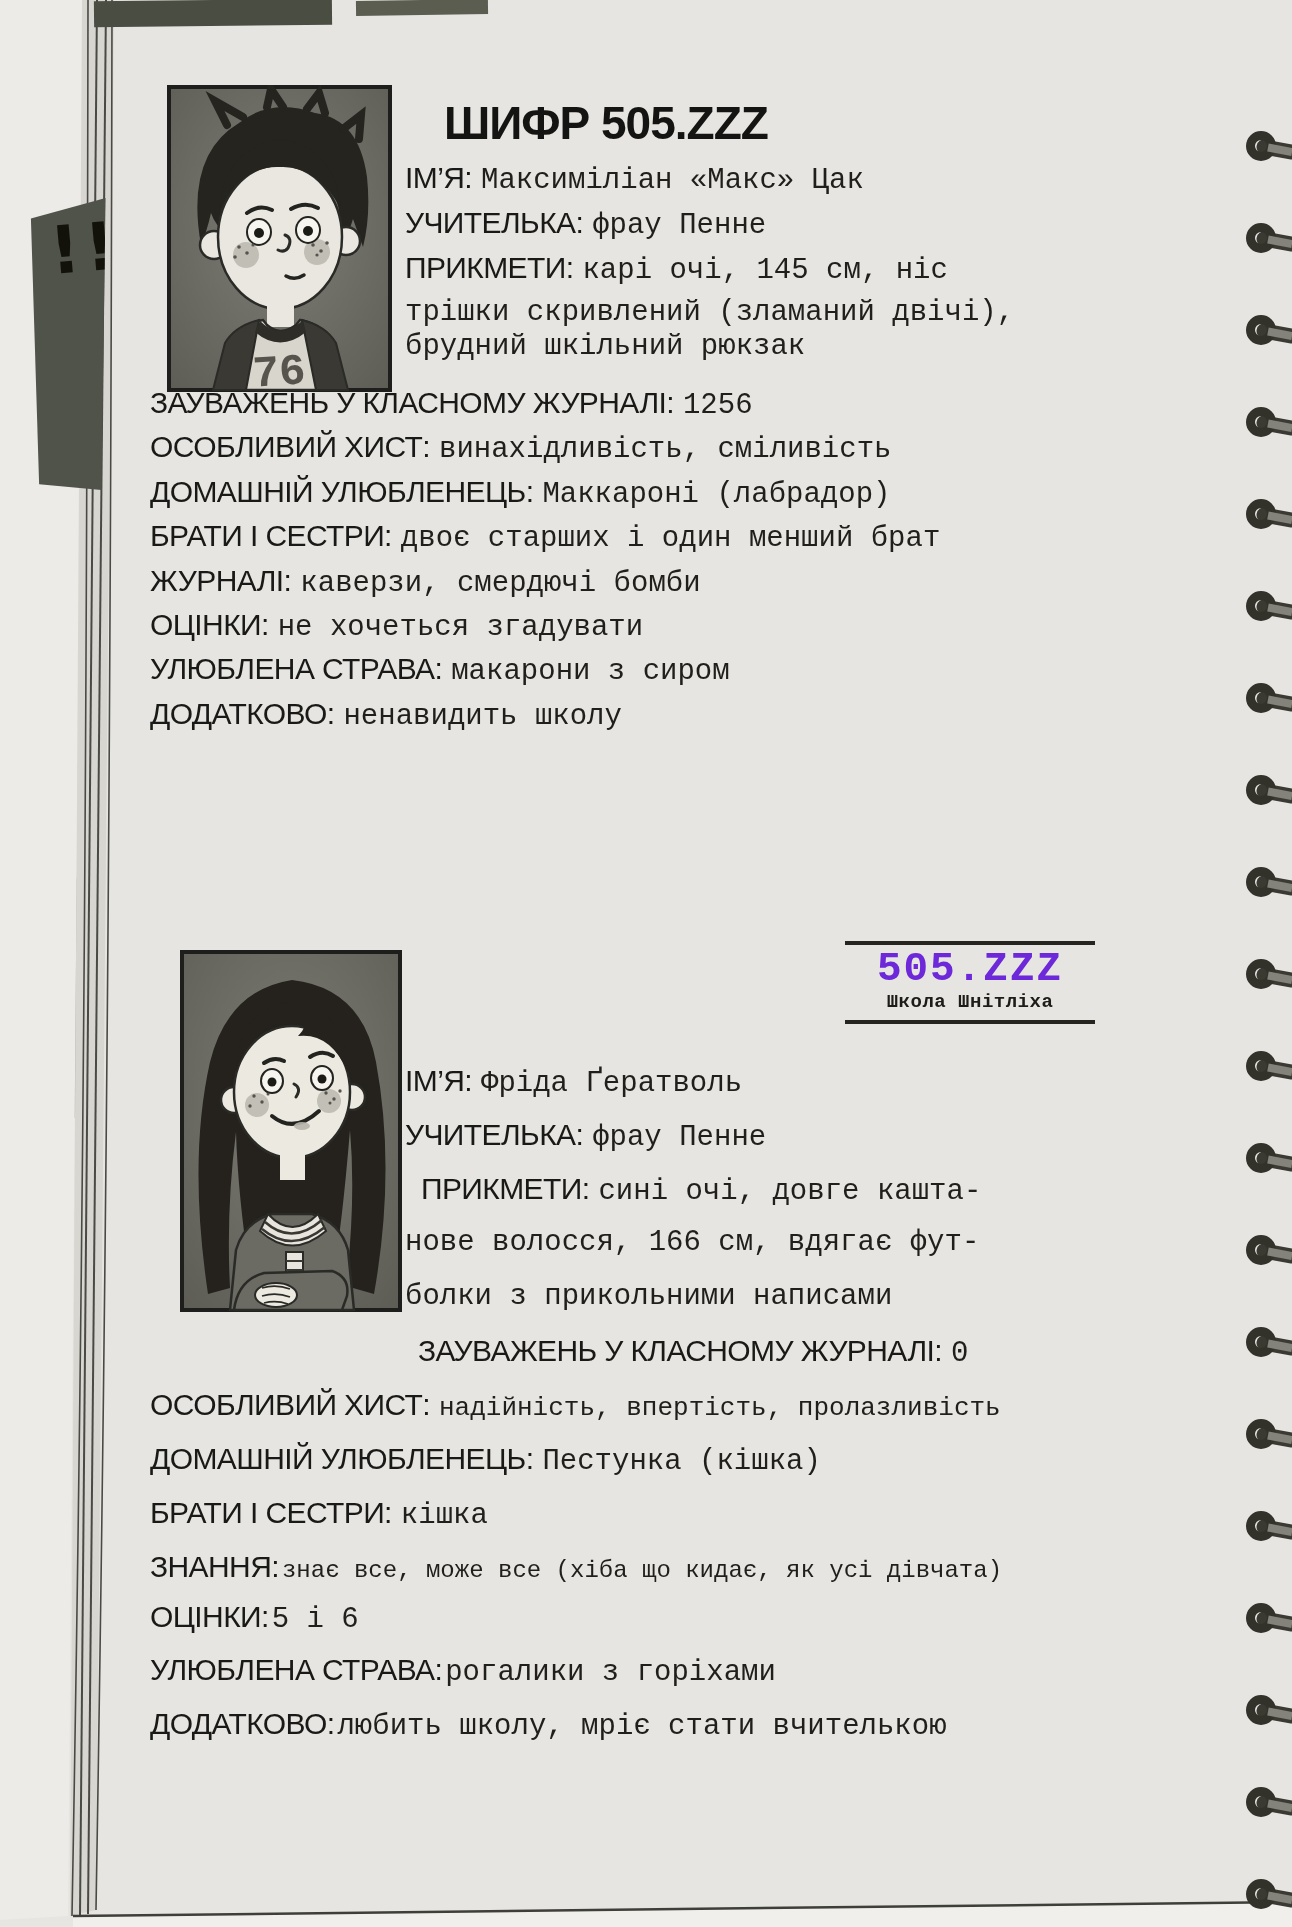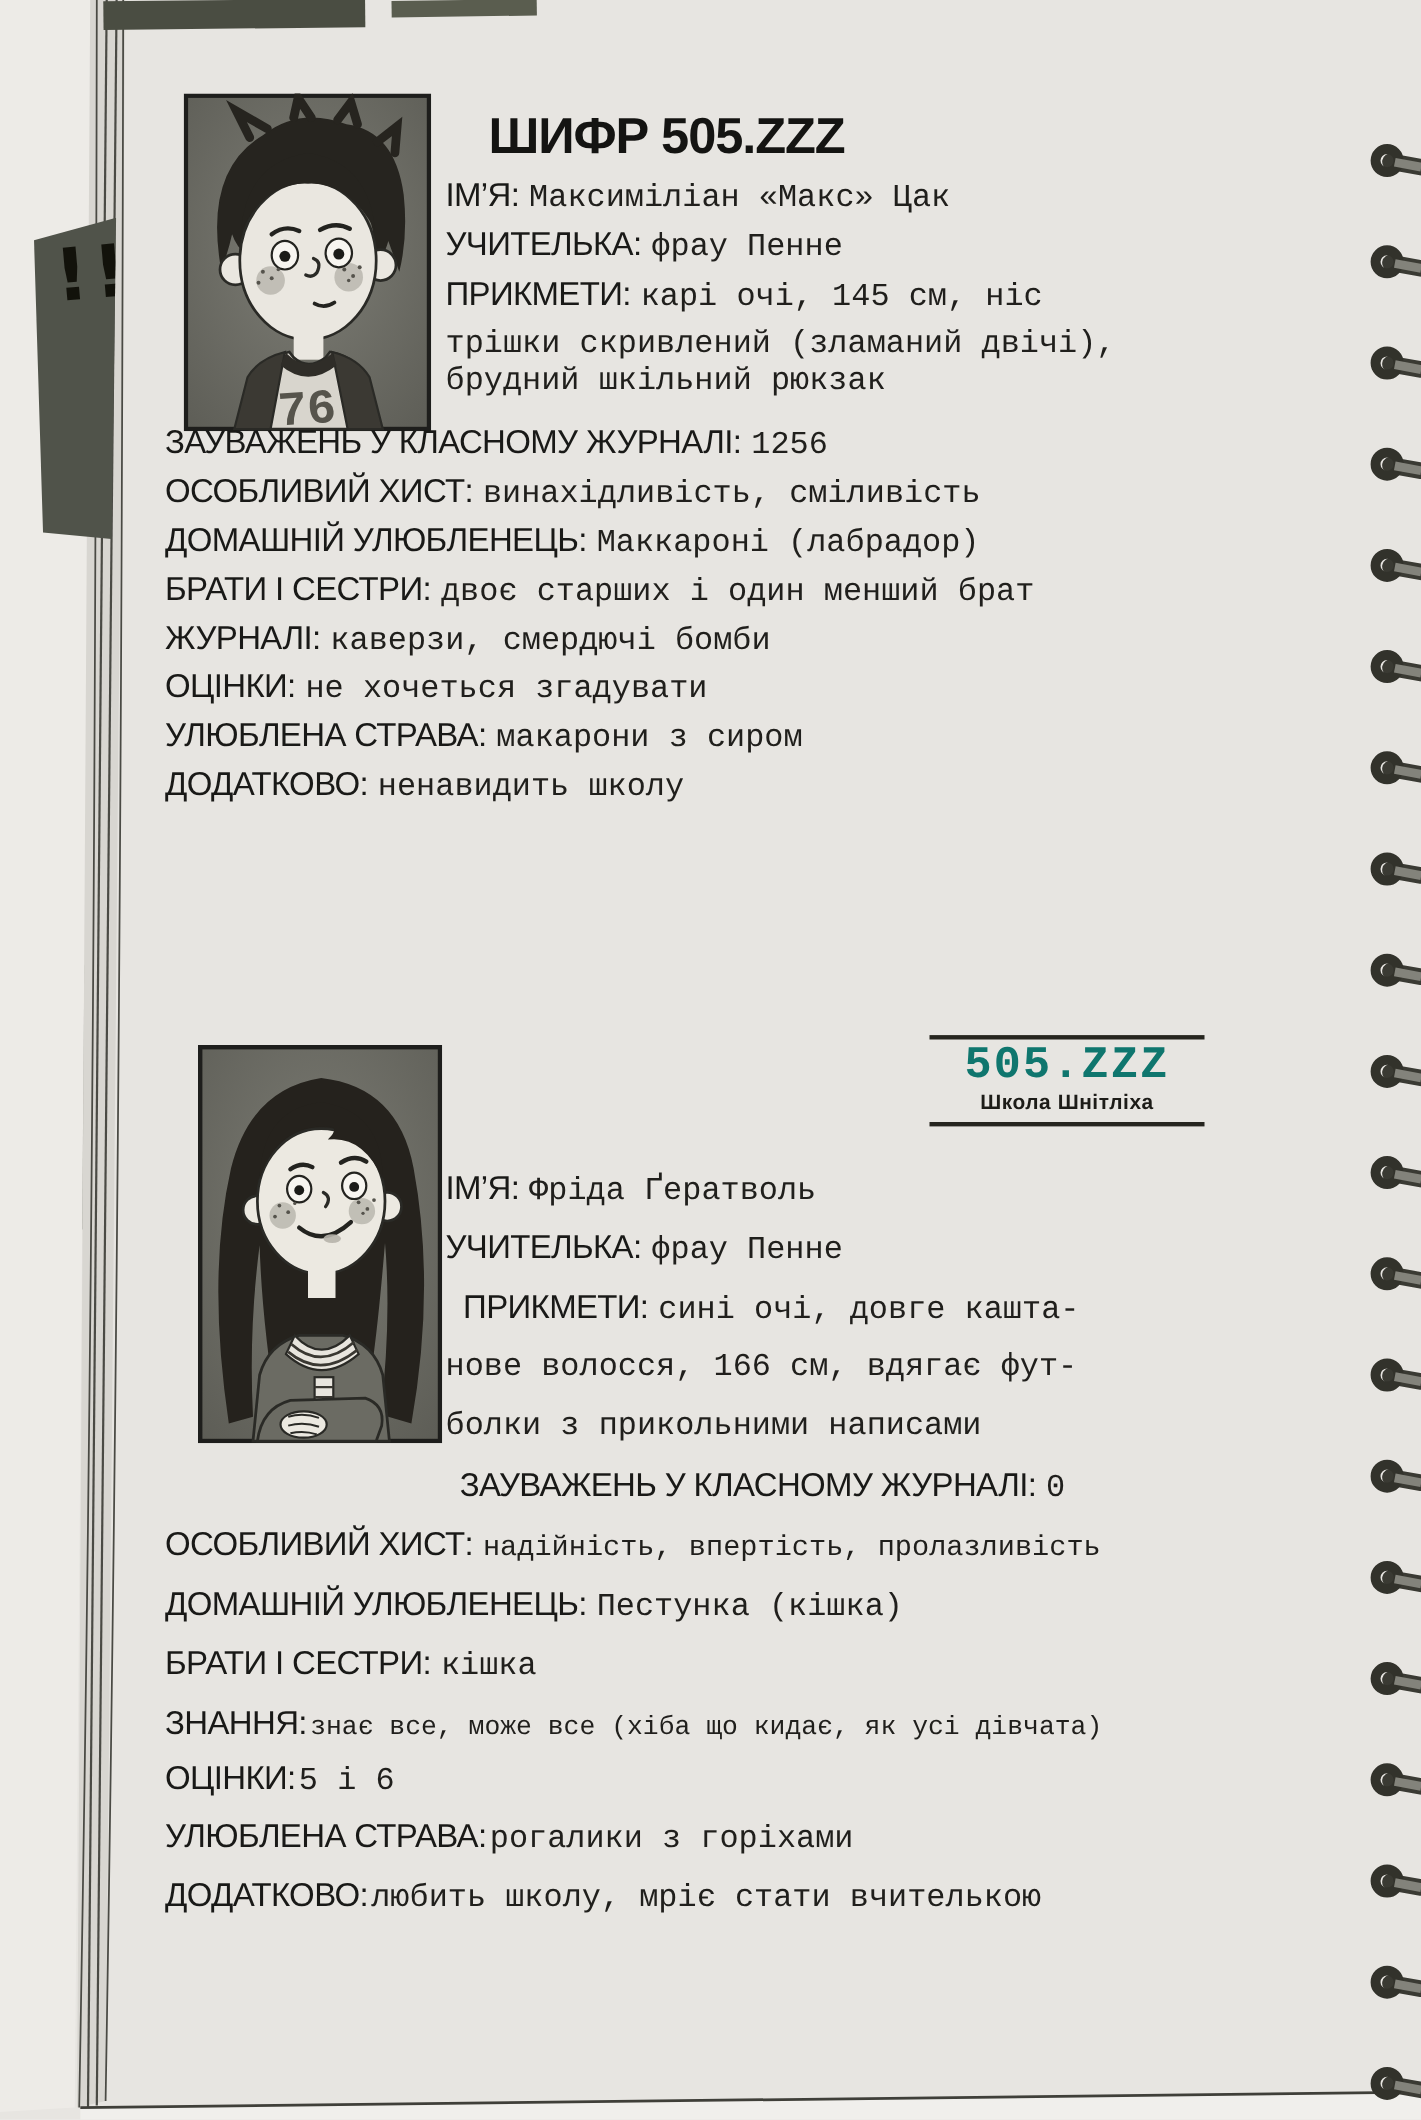--- a/index.html
+++ b/index.html
@@ -12,22 +12,22 @@
   .lbl.tight{margin-right:3px;text-align:center;}
   .val{font-family:"Liberation Mono","DejaVu Sans Mono",monospace;font-size:29px;color:#201f1c;}
   .val.v26{font-size:26px;text-align:center;}
   .val.v24{font-size:24px;}
   .title{position:absolute;left:444px;top:100px;font-size:46px;font-weight:bold;
          letter-spacing:-1px;color:#141412;z-index:4;line-height:1;}
   
   .stamp{position:absolute;left:845px;top:941px;width:250px;z-index:4;text-align:center;
          border-top:4px solid #26251f;border-bottom:4px solid #26251f;padding:3px 0 5px;}
   .stamp .code{font-family:"Liberation Mono","DejaVu Sans Mono",monospace;font-weight:bold;
-               font-size:41px;letter-spacing:2px;color:#0f766e;line-height:1.05;}
-  .stamp .school{font-family:Liberation Sans, sans-serif;font-weight:bold;
+               font-size:41px;letter-spacing:2px;color:#6d28d9;line-height:1.05;}
+  .stamp .school{font-family:Liberation Mono, monospace;font-weight:bold;
                  font-size:19px;letter-spacing:.5px;color:#1d1c18;line-height:1.25;}
   
   .tab-dark{position:absolute;left:26px;top:198px;width:82px;height:292px;background:#50534a;
             clip-path:polygon(6% 7%,97% 0,92% 100%,16% 98%);z-index:3;}
   .tab-dark .marks{position:absolute;left:24px;top:12px;font-weight:bold;font-size:66px;color:#12120b;
                    transform:rotate(-5deg);font-family:"DejaVu Sans",sans-serif;letter-spacing:5px;}
   .tab-gray{position:absolute;left:38px;top:876px;width:56px;height:242px;background:#aeaea7;
             clip-path:polygon(4% 2%,100% 0,96% 100%,22% 100%);z-index:1;}
   
   .strip1{position:absolute;left:94px;top:0;width:238px;height:26px;background:#4a4d42;

